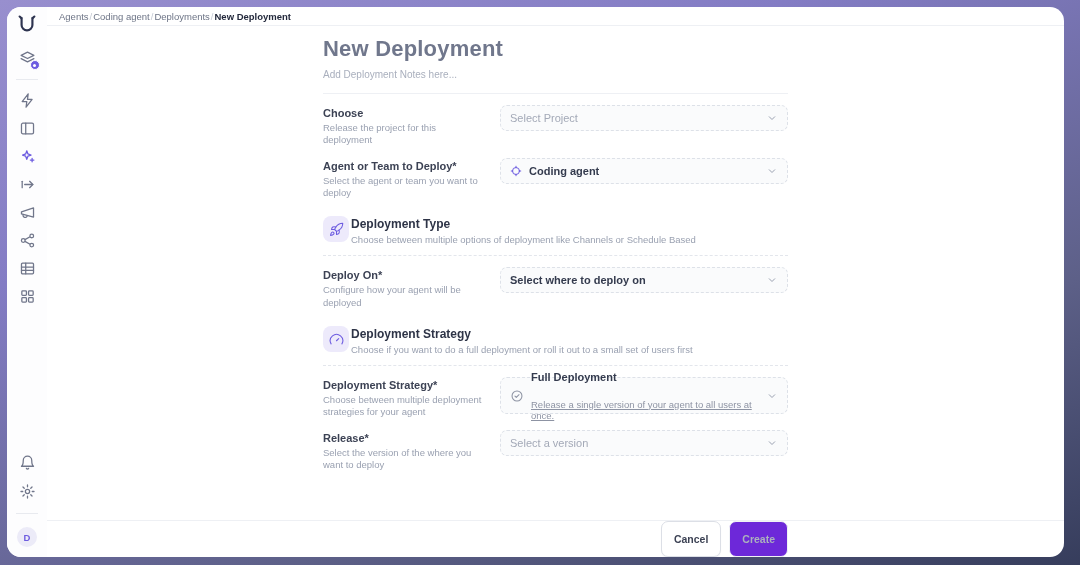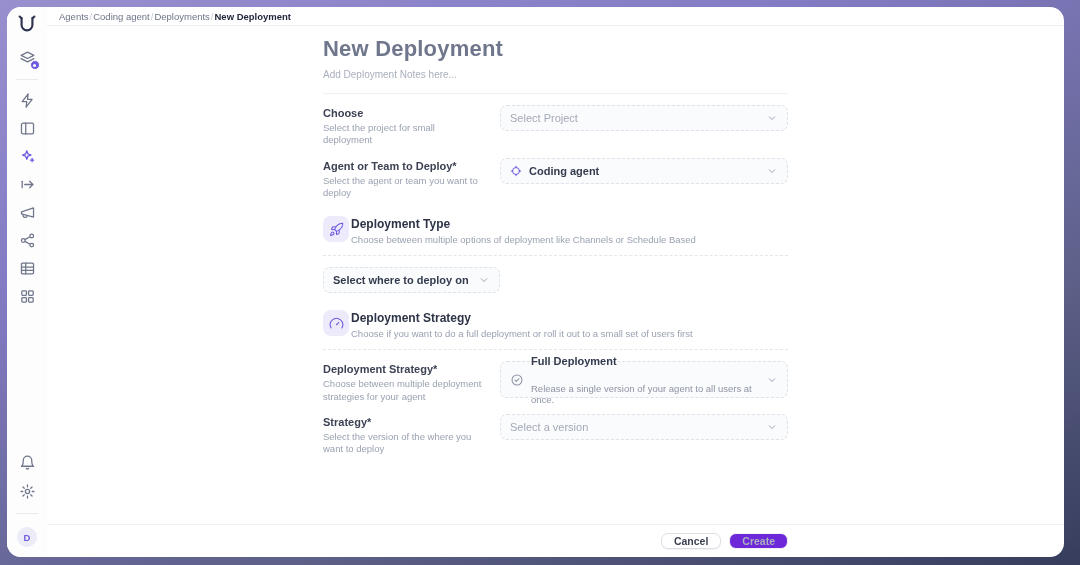--- a/index.html
+++ b/index.html
@@ -44,39 +44,39 @@
 
   .row { display:grid; grid-template-columns:177px 288px; align-items:start; margin-top:11px; }
   .lbl { font-size:11px; font-weight:700; color:#3c4254; padding-top:2px; }
   .lbl-desc { font-size:9.5px; color:#9aa1b1; margin-top:3px; line-height:1.3; padding-right:14px; }
 
   .select { background:#fafbfc; border:1px dashed #dde1e8; border-radius:7px; height:26px;
     display:flex; align-items:center; padding:0 9px; cursor:pointer; }
   .select.tall { height:37px; }
   .sel-text { flex:1; font-size:11px; color:#a3a9b7; }
   .sel-text.filled { color:#343b4e; font-weight:600; }
-  .sel-sub { font-size:9.5px; color:#8d93a3; margin-top:16px; font-weight:400; }
+  .sel-sub { font-size:9.5px; color:#8d93a3; margin-top:16px; font-weight:400;text-decoration:underline; }
   .sel-icon { width:12px; height:12px; color:#6d5ce0; margin-right:7px; flex:0 0 auto; }
   .sel-icon.gray { color:#8d93a3; width:14px; height:14px; }
   .sel-icon svg { width:100%; height:100%; display:block; }
   .chev { width:12px; height:12px; color:#9aa1b1; flex:0 0 auto; }
   .chev svg { width:100%; height:100%; display:block; }
 
   .section { display:flex; align-items:flex-start; gap:2px; margin-top:17px; }
   .section-icon { width:26px; height:26px; border-radius:8px; background:#edeafb; color:#6d5ce0;
     display:flex; align-items:center; justify-content:center; flex:0 0 auto; }
   .section-icon svg { width:15px; height:15px; }
   .section-title { font-size:12px; font-weight:700; color:#2e3447; padding-top:1px; }
   .section-desc { font-size:9.5px; color:#9aa1b1; margin-top:3px; }
   .section + .rule-dashed { margin-top:10px; }
 
   
   .footer { flex:0 0 33px; border-top:1px solid #eef0f4; display:flex; align-items:center; }
   .footer-inner { width:465px; margin:0 auto; display:flex; justify-content:flex-end; gap:8px; }
-  .btn { height:16px; padding:0 12px; border-radius:7px; font-size:10.5px; font-weight:600;
+  .btn { height:36px; padding:0 12px; border-radius:7px; font-size:10.5px; font-weight:600;
     display:flex; align-items:center; cursor:pointer; font-family:inherit; }
   .btn-cancel { background:#ffffff; border:1px solid #dcdfe6; color:#3c4254; box-shadow:0 1px 1px rgba(40,45,70,.05); }
   .btn-create { background:#6d28d9; border:1px solid #f0f2f5; color:#abb1bd; }
 </style>
 </head>
 <body>
 
 <div class="frame">
   <div class="window">
 
@@ -184,21 +184,21 @@
 
       <div class="content">
         <div class="form-col">
           <div class="page-title">New Deployment</div>
           <div class="page-subtitle">Add Deployment Notes here...</div>
           <div class="rule"></div>
 
           <div class="row">
             <div>
               <div class="lbl">Choose</div>
-              <div class="lbl-desc">Select the project for small deployment</div>
+              <div class="lbl-desc">Release the project for this deployment</div>
             </div>
             <div class="select">
               <span class="sel-text">Select Project</span>
               <span class="chev">
                 <svg viewBox="0 0 24 24" fill="none" stroke="currentColor" stroke-width="2" stroke-linecap="round" stroke-linejoin="round">
                     <path d="m6.5 9.5 5.5 5.5 5.5-5.5"></path>
                   </svg>
               </span>
             </div>
           </div>
@@ -234,20 +234,24 @@
               </svg>
             </div>
             <div>
               <div class="section-title">Deployment Type</div>
               <div class="section-desc">Choose between multiple options of deployment like Channels or Schedule Based</div>
             </div>
           </div>
           <div class="rule-dashed"></div>
 
           <div class="row">
+            <div>
+              <div class="lbl">Deploy On*</div>
+              <div class="lbl-desc">Configure how your agent will be deployed</div>
+            </div>
             <div class="select">
               <span class="sel-text filled">Select where to deploy on</span>
               <span class="chev">
                 <svg viewBox="0 0 24 24" fill="none" stroke="currentColor" stroke-width="2" stroke-linecap="round" stroke-linejoin="round">
                     <path d="m6.5 9.5 5.5 5.5 5.5-5.5"></path>
                   </svg>
               </span>
             </div>
           </div>
 
@@ -284,21 +288,21 @@
               <span class="chev">
                 <svg viewBox="0 0 24 24" fill="none" stroke="currentColor" stroke-width="2" stroke-linecap="round" stroke-linejoin="round">
                     <path d="m6.5 9.5 5.5 5.5 5.5-5.5"></path>
                   </svg>
               </span>
             </div>
           </div>
 
           <div class="row">
             <div>
-              <div class="lbl">Strategy*</div>
+              <div class="lbl">Release*</div>
               <div class="lbl-desc">Select the version of the where you want to deploy</div>
             </div>
             <div class="select">
               <span class="sel-text">Select a version</span>
               <span class="chev">
                 <svg viewBox="0 0 24 24" fill="none" stroke="currentColor" stroke-width="2" stroke-linecap="round" stroke-linejoin="round">
                     <path d="m6.5 9.5 5.5 5.5 5.5-5.5"></path>
                   </svg>
               </span>
             </div>

